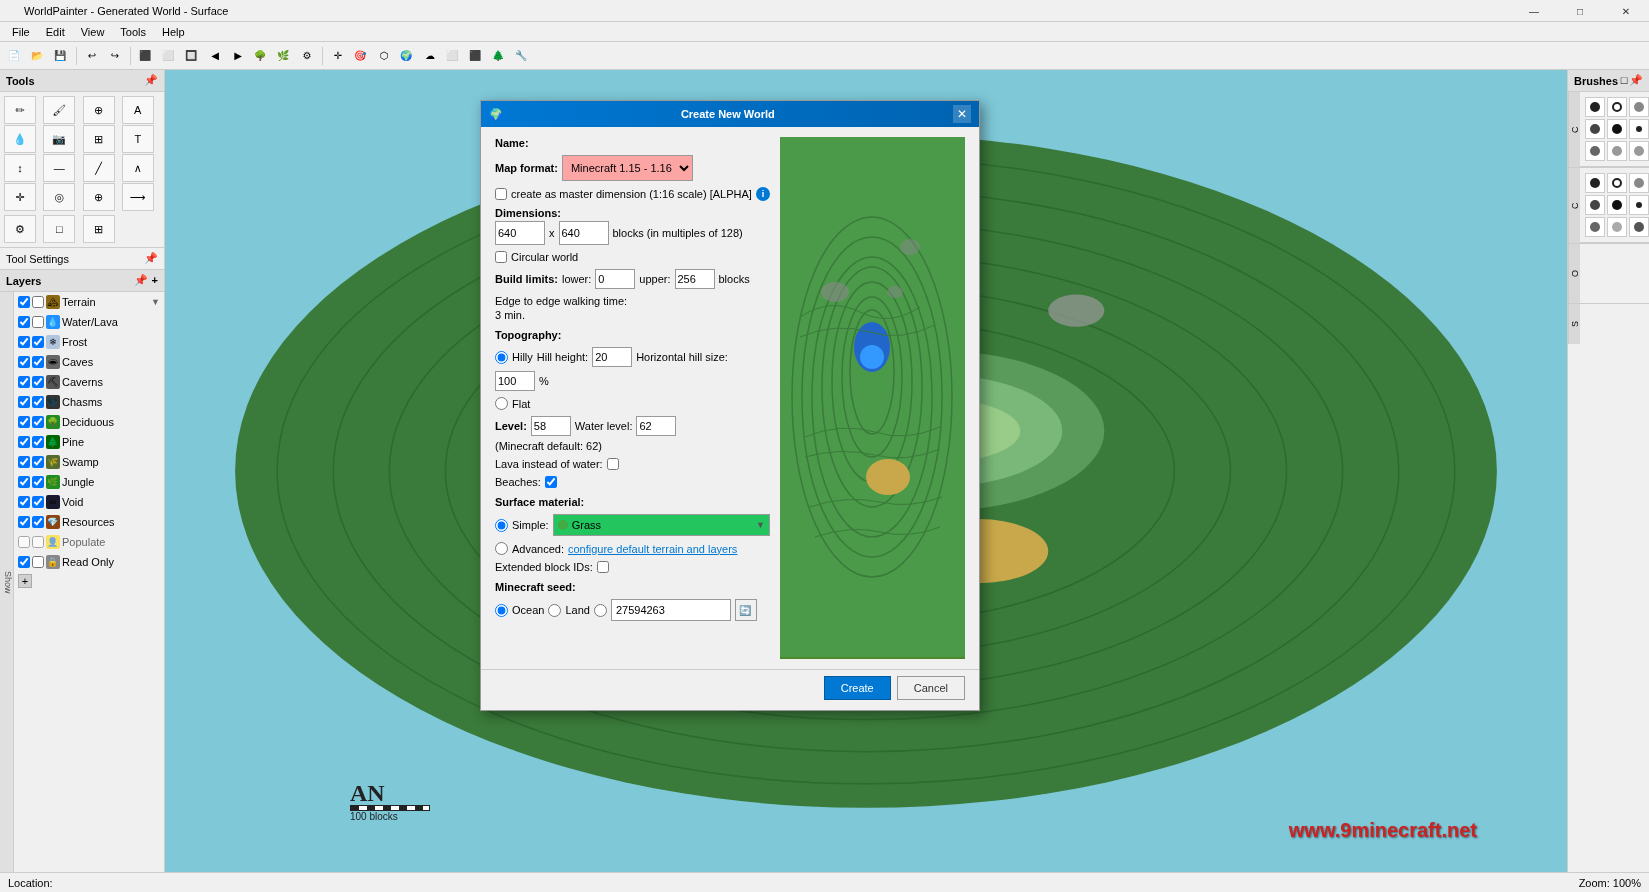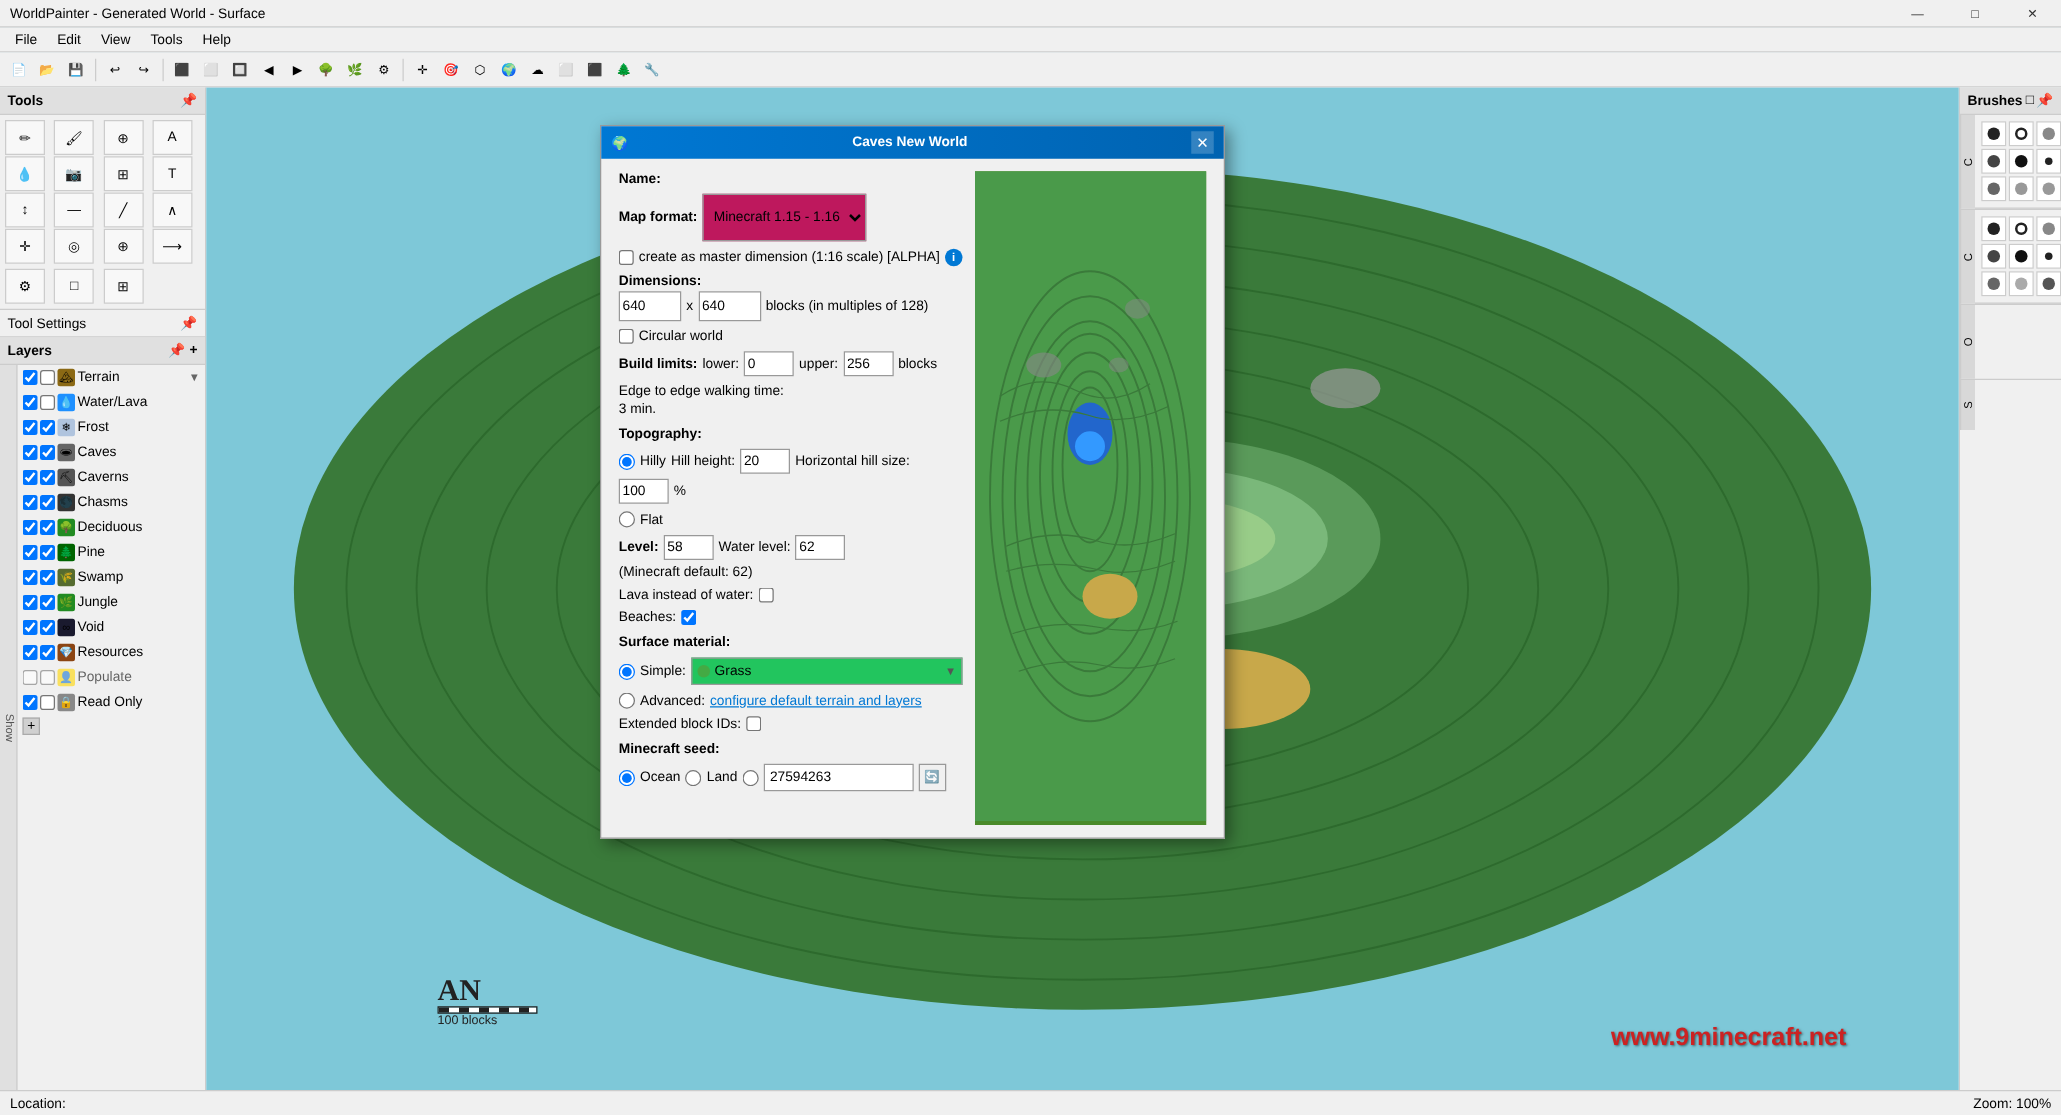--- a/index.html
+++ b/index.html
@@ -12,21 +12,21 @@
       overflow: hidden;
       position: relative;
     }
 
     
     #title-bar {
       background: #f0f0f0;
       height: 22px;
       display: flex;
       align-items: center;
-      padding: 0 8px;
+      padding: 0 24px;
       border-bottom: 1px solid #ccc;
       position: relative;
     }
     #title-bar .win-controls {
       position: absolute;
       right: 0;
       top: 0;
       display: flex;
     }
     #title-bar .win-btn {
@@ -325,25 +325,25 @@
     }
     .form-input {
       height: 22px;
       border: 1px solid #999;
       padding: 0 4px;
       font-size: 11px;
       background: white;
       width: 100%;
     }
     .form-select {
-      height: 38px;
+      height: 26px;
       border: 1px solid #999;
       padding: 0 4px;
       font-size: 11px;
-      background: #be185d;
+      background: #fca5a5;
     }
     .form-row-inline {
       display: flex;
       align-items: center;
       gap: 4px;
       flex-wrap: wrap;
     }
     .form-checkbox {
       width: 12px;
       height: 12px;
@@ -888,21 +888,21 @@
   <span>Location:</span>
   <span style="flex:1;"></span>
   <span>Zoom: 100%</span>
 </div>
 
 <div id="dialog-overlay">
   <div id="create-world-dialog">
 
     <div class="dialog-titlebar">
       <span>🌍</span>
-      <span>Caves New World</span>
+      <span>Create New World</span>
       <button class="dialog-close-btn">✕</button>
     </div>
 
     <div class="dialog-content">
 
       <div class="dialog-left">
 
         <div class="form-row">
           <label class="form-label">Name:</label>
         </div>
@@ -1041,15 +1041,19 @@
           <path d="M 25 300 Q 60 285 95 295 Q 125 305 160 290" fill="none" stroke="#3a7a3a" stroke-width="1"></path>
           <path d="M 25 320 Q 60 310 95 318 Q 125 326 160 312" fill="none" stroke="#3a7a3a" stroke-width="1"></path>
           <path d="M 30 370 Q 65 358 100 365 Q 130 372 162 360" fill="none" stroke="#3a7a3a" stroke-width="1"></path>
           <path d="M 35 400 Q 70 388 100 395 Q 130 402 160 390" fill="none" stroke="#3a7a3a" stroke-width="1"></path>
 
           <circle cx="92" cy="220" r="12" fill="#3399ff"></circle>
         </svg>
       </div>
     </div>
 
+    <div class="dialog-footer">
+      <button class="btn-primary">Create</button>
+      <button class="btn-secondary">Cancel</button>
+    </div>
 
   </div>
 </div>
 
 </body></html>

